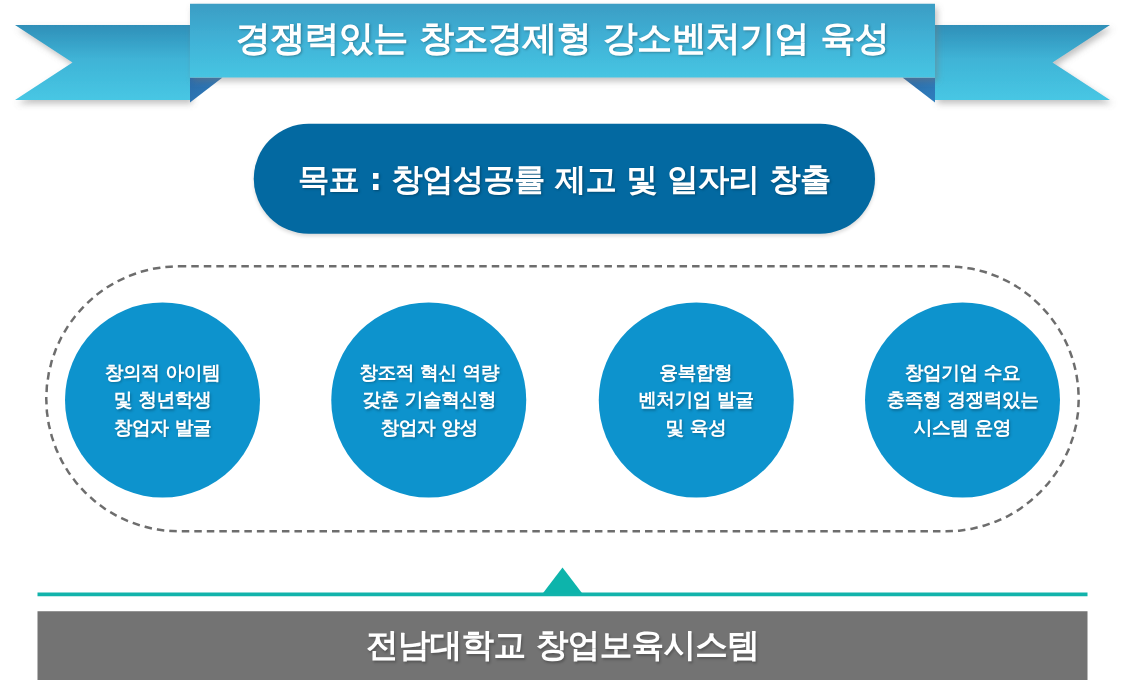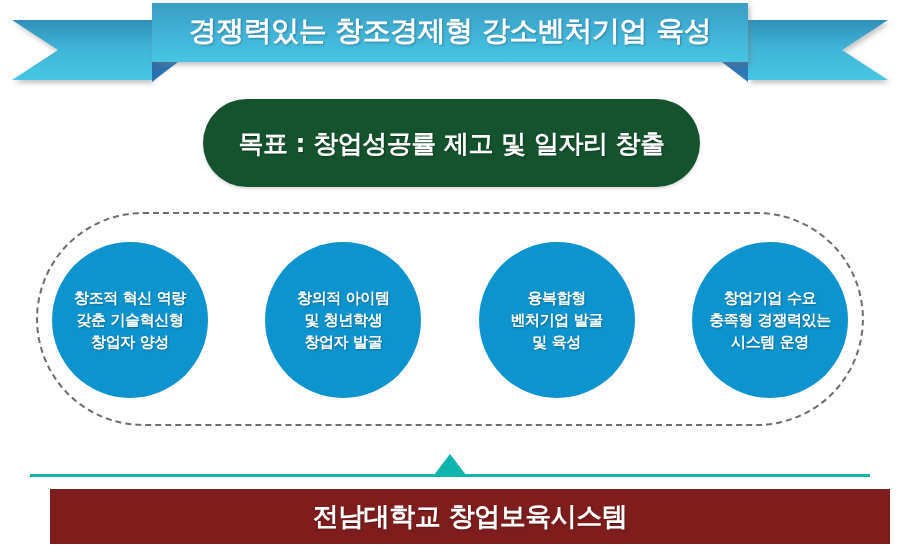--- a/index.html
+++ b/index.html
@@ -48,21 +48,21 @@
     text-shadow: 1px 1px 2px rgba(0,0,0,0.28);
   }
 
   
   .goal-pill {
     position: absolute;
     left: 203px;
     top: 99px;
     width: 497px;
     height: 88px;
-    background: #14532d;
+    background: #0369a1;
     border-radius: 44px;
     display: flex;
     align-items: center;
     justify-content: center;
     box-shadow: 0 2px 3px rgba(0,0,0,0.14);
   }
   .goal-text {
     color: #ffffff;
     font-size: 25px;
     font-weight: bold;
@@ -141,25 +141,24 @@
     border-bottom: 21px solid #0db4ab;
   }
 
   
   .footer-bar {
     position: absolute;
     left: 30px;
     top: 489px;
     width: 840px;
     height: 55px;
-    background: #7f1d1d;
+    background: #737373;
     display: flex;
     align-items: center;
     justify-content: center;
-    margin-left: 20px;
   }
   .footer-text {
     color: #ffffff;
     font-size: 26px;
     font-weight: bold;
     letter-spacing: -0.5px;
     white-space: nowrap;
     text-shadow: 1px 1px 2px rgba(0,0,0,0.25);
   }
 </style>
@@ -209,30 +208,30 @@
   </div>
 
   <div class="goal-pill">
     <span class="goal-text">목표 : 창업성공률 제고 및 일자리 창출</span>
   </div>
 
   <div class="dashed-zone"></div>
 
   <div class="circle-row">
     <div class="pillar">
+      <span class="pillar-label">창의적 아이템
+및 청년학생
+창업자 발굴</span>
+    </div>
+    <div class="pillar">
       <span class="pillar-label">창조적 혁신 역량
 갖춘 기술혁신형
 창업자 양성</span>
     </div>
     <div class="pillar">
-      <span class="pillar-label">창의적 아이템
-및 청년학생
-창업자 발굴</span>
-    </div>
-    <div class="pillar">
       <span class="pillar-label">융복합형
 벤처기업 발굴
 및 육성</span>
     </div>
     <div class="pillar">
       <span class="pillar-label">창업기업 수요
 충족형 경쟁력있는
 시스템 운영</span>
     </div>
   </div>

